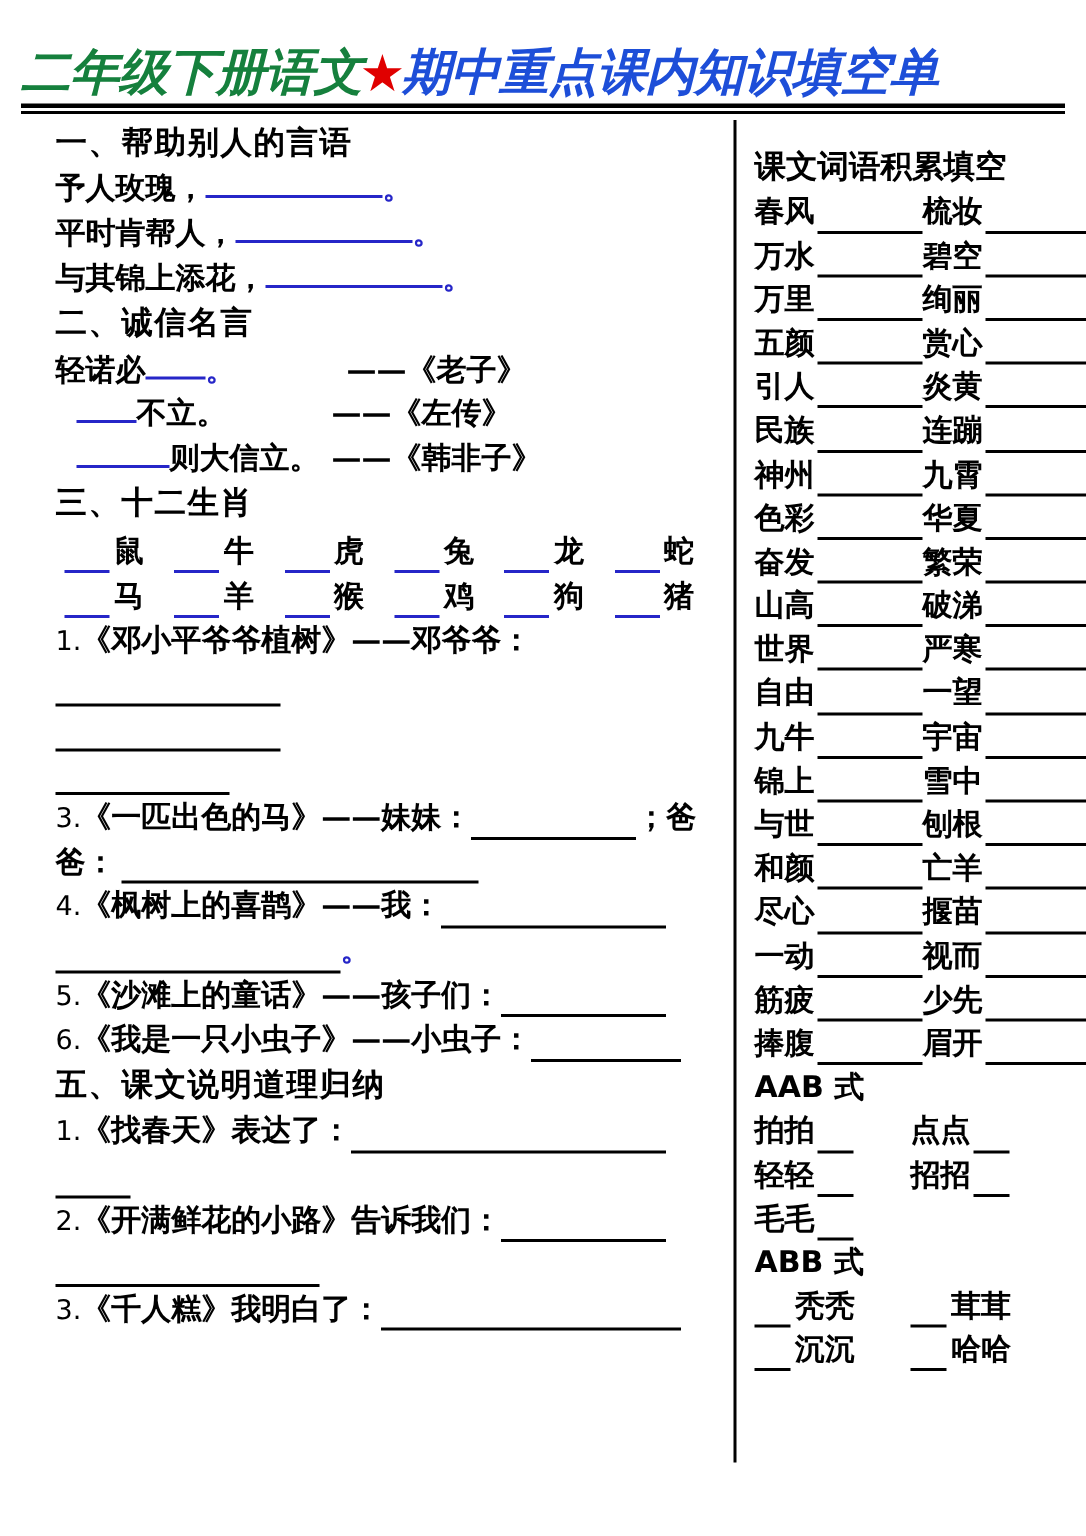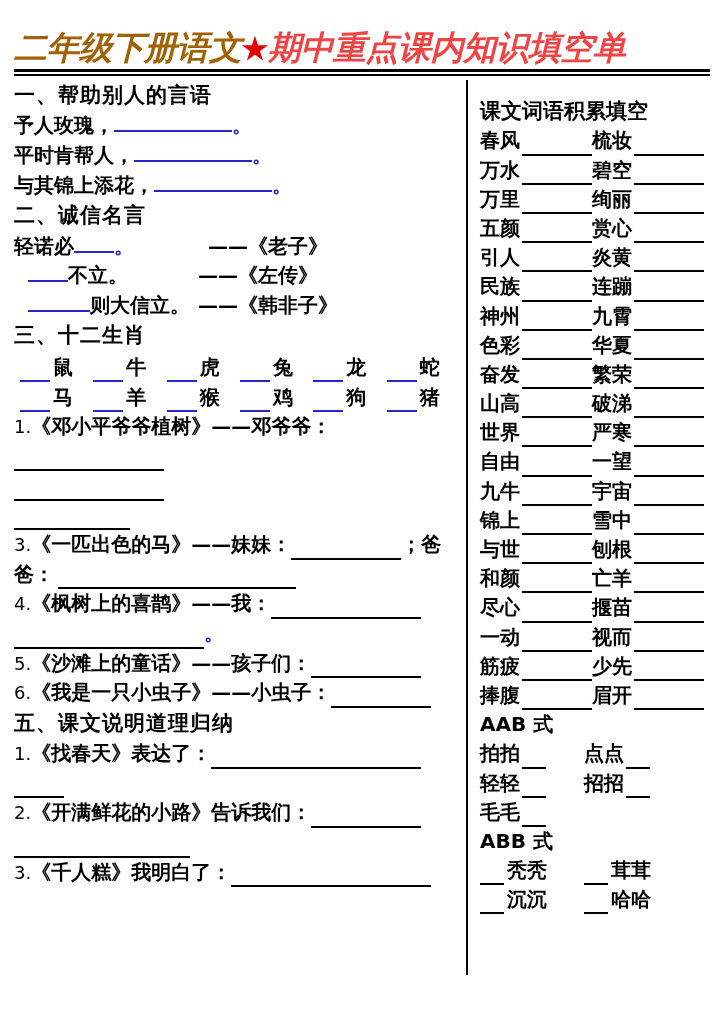--- a/index.html
+++ b/index.html
@@ -29,29 +29,29 @@
   }
   .title-line {
     white-space: nowrap;
     font-size: 33px;
     font-weight: bold;
     letter-spacing: -0.5px;
     line-height: 1.12;
     font-family: "DejaVu Serif", "Liberation Serif", serif;
   }
   .title-black {
-    color: #a16207;
+    color: #15803d;
     font-style: italic;
   }
   .title-star {
     color: #e00000;
     font-size: 30px;
   }
   .title-red {
-    color: #ef4444;
+    color: #1d4ed8;
     font-style: italic;
   }
   .title-rule {
     margin-top: 2px;
     border-top: 3px solid #000;
     border-bottom: 2px solid #000;
     height: 2px;
     margin-left: 0px;
     margin-right: 2px;
   }
@@ -62,20 +62,21 @@
     align-items: stretch;
     padding: 4px 6px 0 14px;
     height: 930px;
     box-sizing: border-box;
   }
   .col-left {
     width: 452px;
     flex: 0 0 452px;
     padding-right: 6px;
     box-sizing: border-box;
+    margin-left: 23px;
   }
   .col-divider {
     width: 0;
     border-left: 2px solid #000;
     margin: 0 10px 0 0;
     height: 895px;
   }
   .col-right {
     flex: 1 1 auto;
     box-sizing: border-box;

